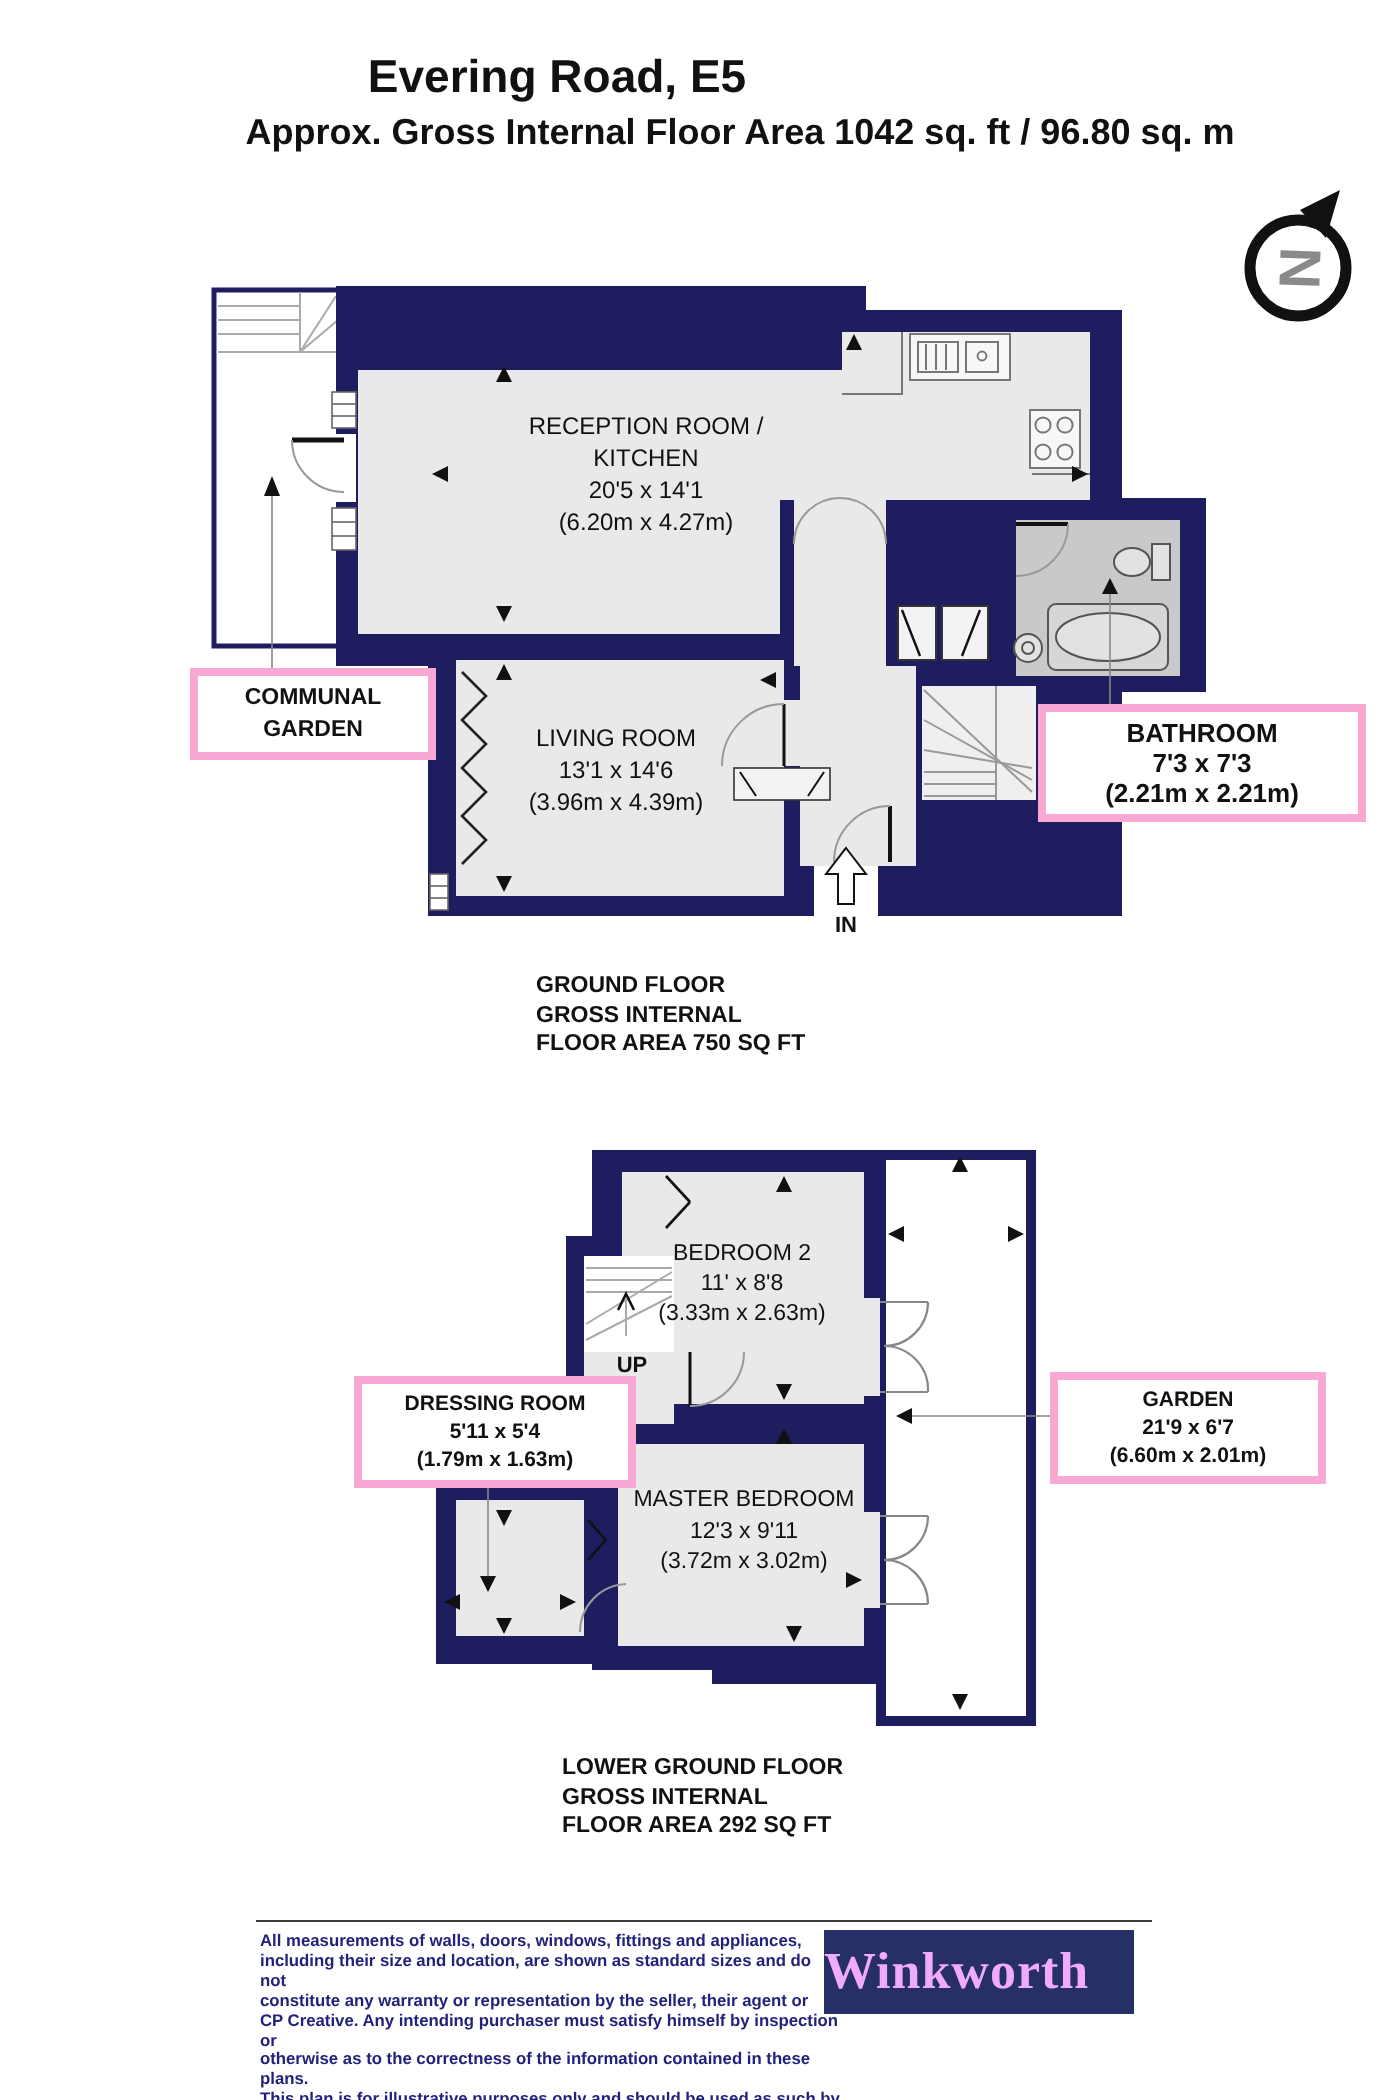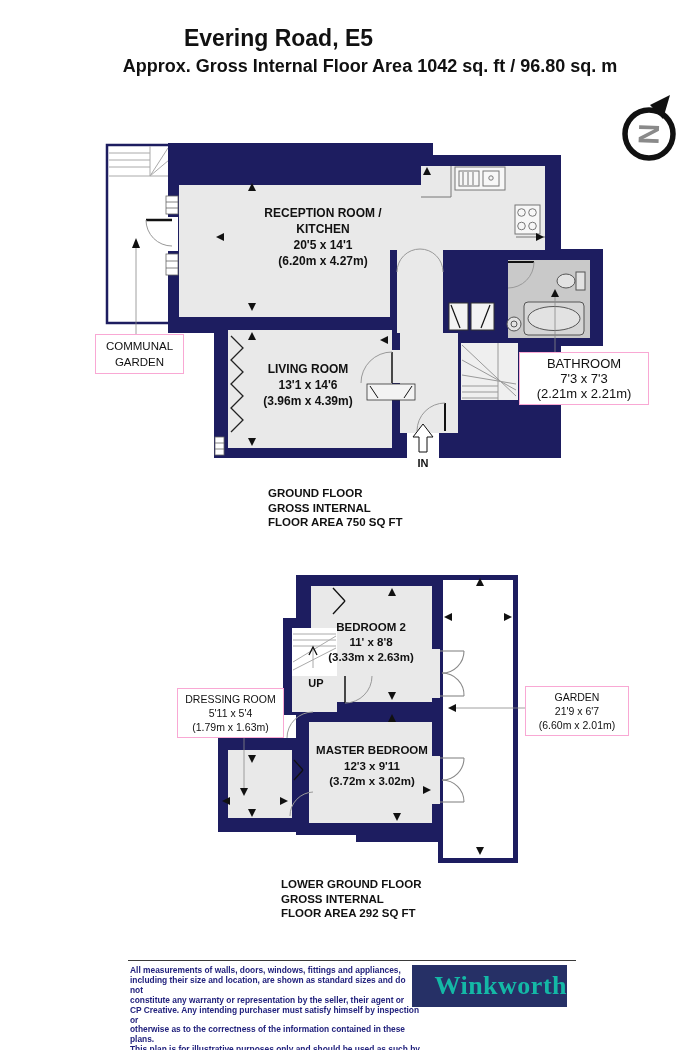--- a/index.html
+++ b/index.html
@@ -7,33 +7,33 @@
     --brand:#263066; --disc:#22227d;
   }
   html,body{margin:0;padding:0;background:#fff;}
   #page{position:relative;width:700px;height:1050px;background:#fff;overflow:hidden;
         font-family:"Liberation Sans",sans-serif;color:#111;}
   .abs{position:absolute;}
   .pre{white-space:pre-line;}
   .ctr{text-align:center;}
   #title{top:25px;left:0;width:557px;font-size:23px;font-weight:bold;}
   #subtitle{top:56px;left:0;width:700px;font-size:18px;font-weight:bold;margin-left:20px;}
-  .room-label{font-weight:bold;font-size:12px;line-height:16px;}
+  .room-label{font-weight:normal;font-size:12px;line-height:16px;}
   .small-label{font-weight:bold;font-size:11px;line-height:15px;}
-  .label-box{background:#fff;border:1px solid #f9a8d4;font-weight:normal;
-             font-size:11px;line-height:14.5px;padding:3px 2px;}
+  .label-box{background:#fff;border:4px solid #f9a8d4;font-weight:bold;
+             font-size:11px;line-height:14.5px;padding:3px 16px;}
   .caption{font-weight:bold;font-size:11.5px;line-height:14.5px;text-align:left;}
   #compass-letter{left:633px;top:118px;width:32px;height:32px;font-size:29px;font-weight:bold;
                   color:#8a8a8a;transform:rotate(92deg);text-align:center;line-height:32px;}
   #footer-rule{left:128px;top:960px;width:448px;height:1px;background:#3a3a3a;}
   #disclaimer{left:130px;top:966px;width:290px;font-size:8.4px;line-height:9.9px;
               font-weight:bold;color:var(--disc);}
   #brand-logo{left:412px;top:965px;width:155px;height:42px;background:var(--brand);
-              color:#14b8a6;font-family:"Liberation Serif",serif;font-weight:bold;
-              font-size:26px;text-align:right;line-height:41px;letter-spacing:.5px;}
+              color:#f0abfc;font-family:"Liberation Serif",serif;font-weight:bold;
+              font-size:26px;text-align:left;line-height:41px;letter-spacing:.5px;}
   svg line,svg path{vector-effect:non-scaling-stroke;}
 </style>
 </head>
 <body>
 
 <div id="page">
 
   <div id="title" class="abs ctr">Evering Road, E5</div>
   <div id="subtitle" class="abs ctr">Approx. Gross Internal Floor Area 1042 sq. ft / 96.80 sq. m</div>
 

